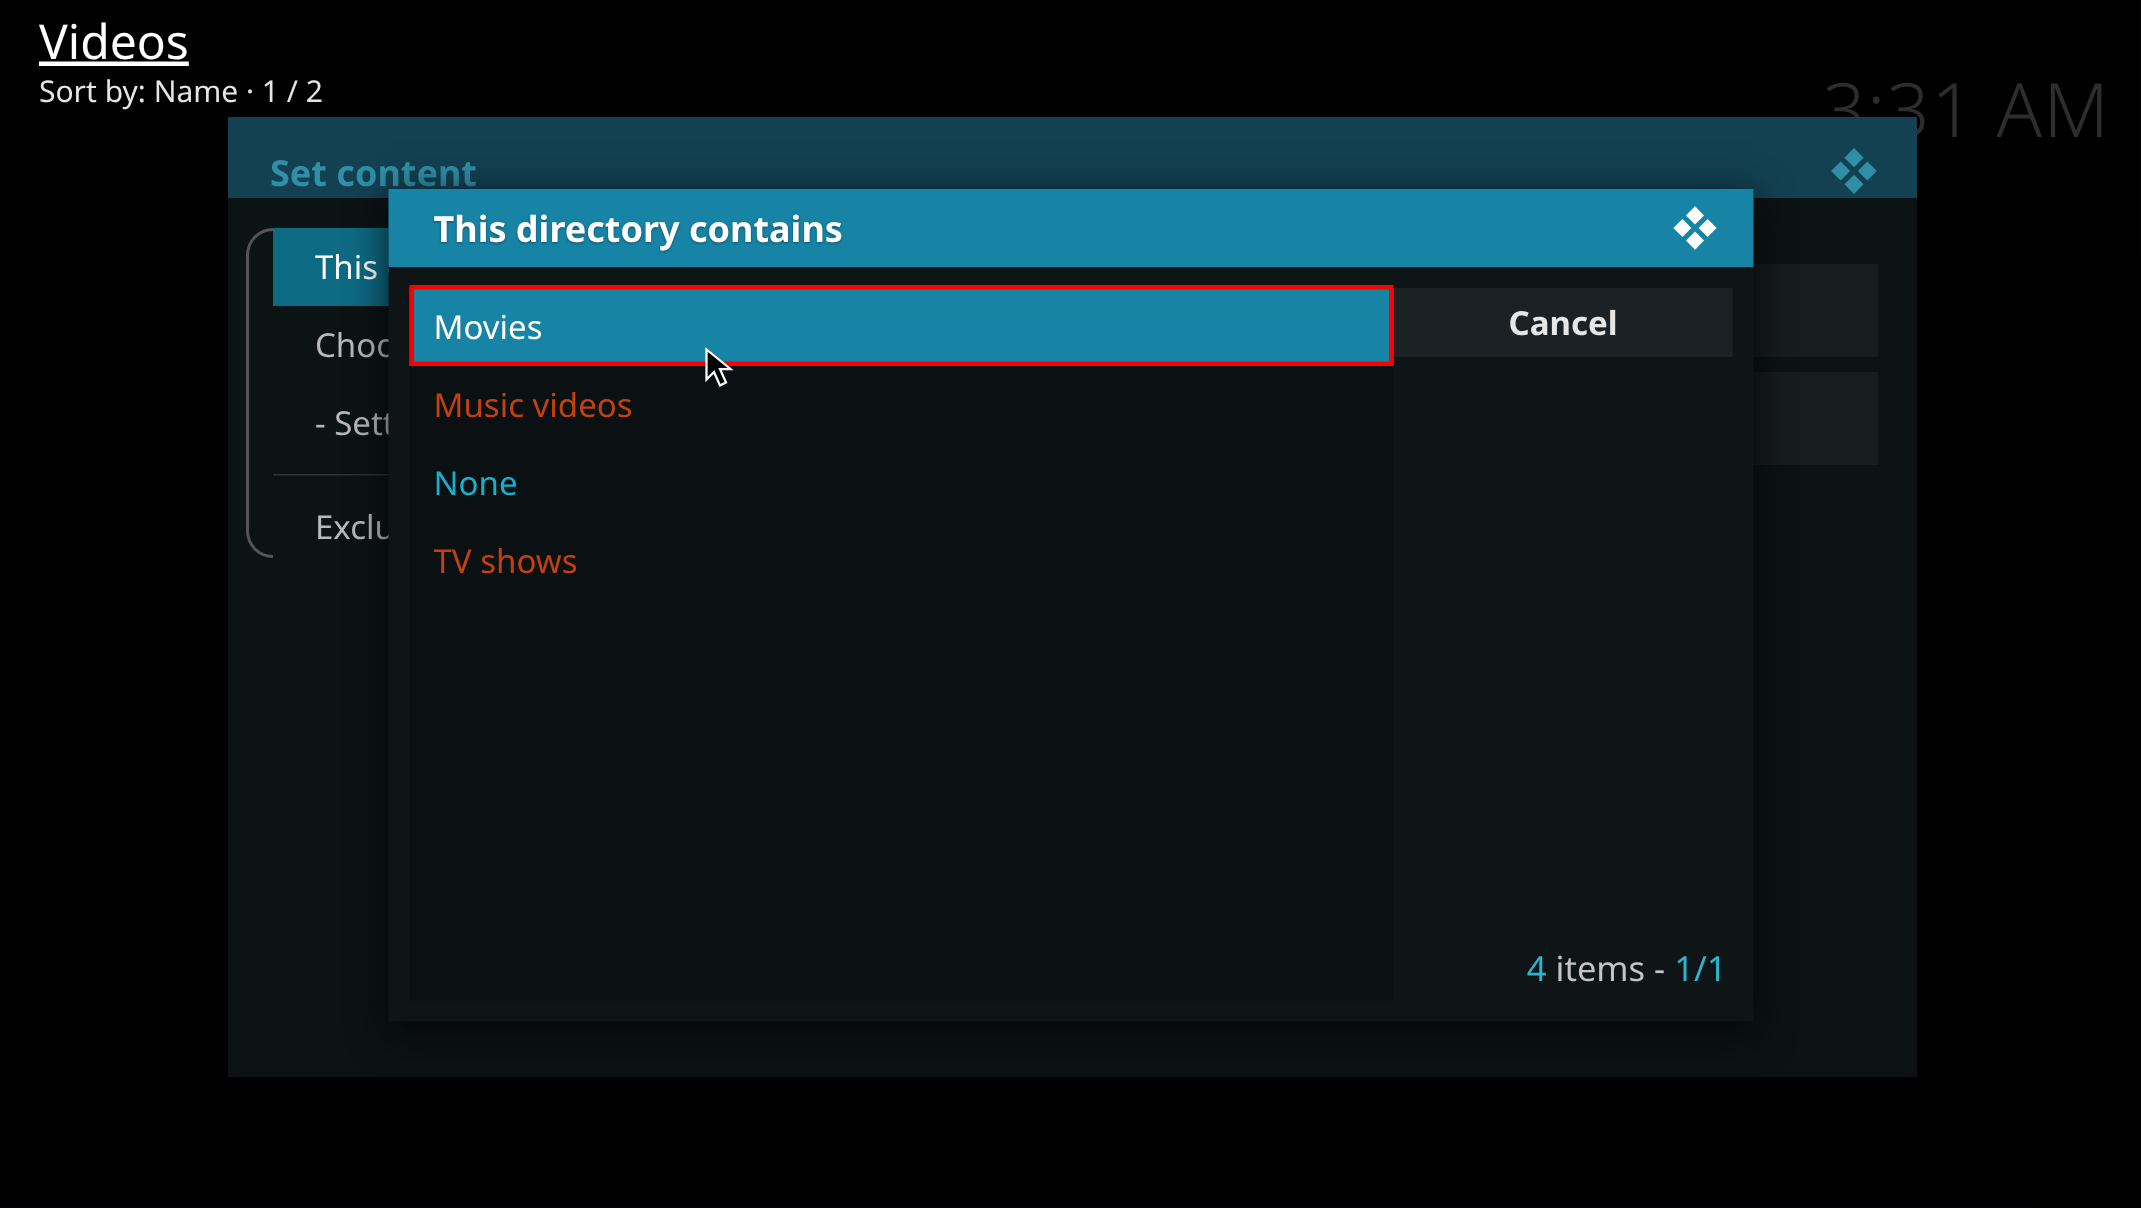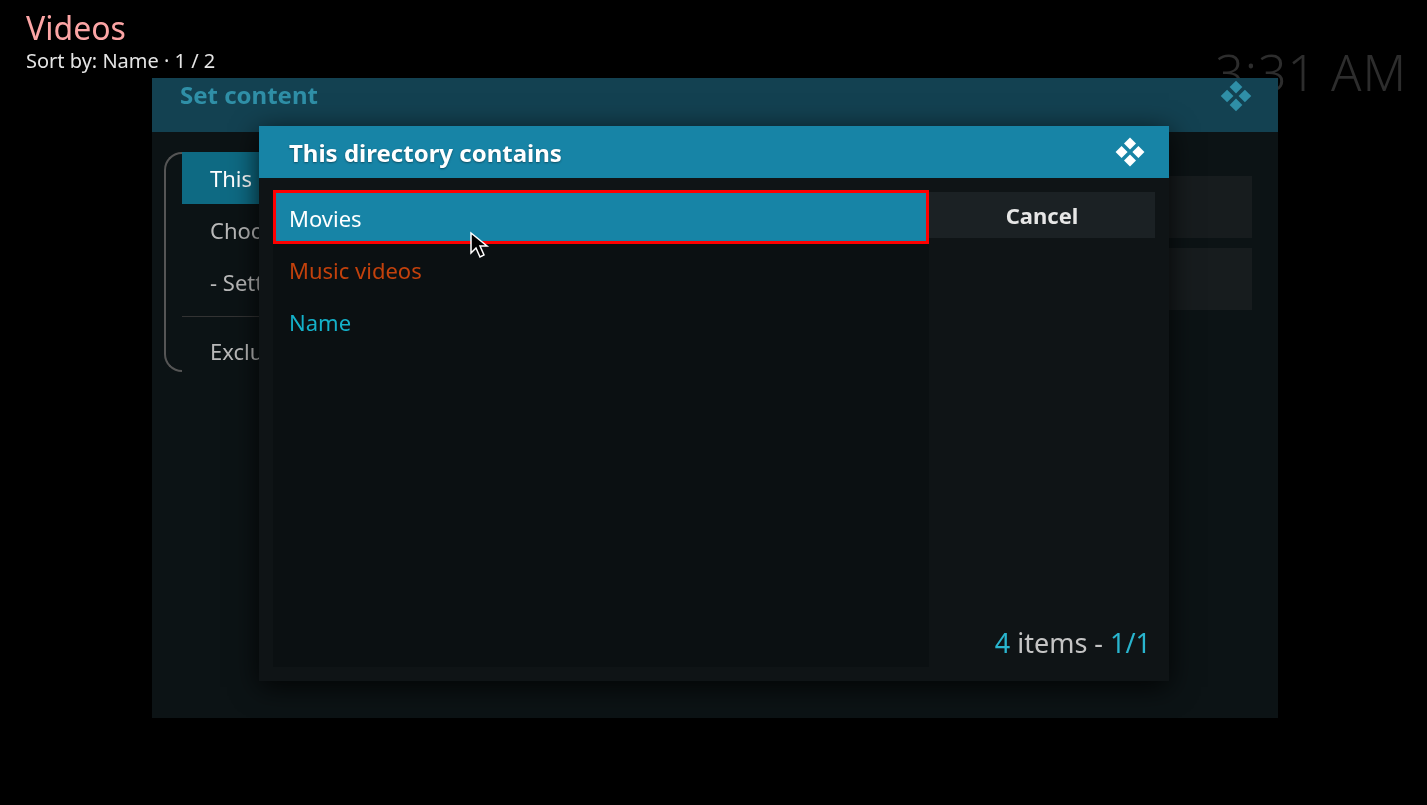--- a/index.html
+++ b/index.html
@@ -15,21 +15,22 @@
   
   .top-header {
     position: absolute;
     top: 6px;
     left: 26px;
     right: 20px;
   }
   .top-title {
     font-size: 32px;
     font-weight: 400;
-    color: #fca5a5;
+    color: #ffffff;
+    text-decoration: underline;
   }
   .top-sub {
     font-size: 20px;
     color: #e5e5e5;
     margin-top: -2px;
   }
   .top-time {
     position: absolute;
     top: 0;
     right: 0;
@@ -46,21 +47,21 @@
     left: 152px;
     top: 78px;
     width: 1126px;
     height: 640px;
     background: #0c1315;
   }
   .dlg-outer-header {
     height: 54px;
     background: #134151;
     display: flex;
-    align-items: flex-start;
+    align-items: flex-end;
     justify-content: space-between;
     padding: 0 24px 0 28px;
   }
   .dlg-outer-title {
     font-size: 24px;
     font-weight: 700;
     color: #2f8fa7;
   }
   .kodi-icon {
     display: inline-block;
@@ -195,21 +196,21 @@
     background: #1b2124;
     display: flex;
     align-items: center;
     justify-content: center;
     font-size: 22px;
     font-weight: 700;
     color: #e6e6e6;
   }
   .footer-count {
     text-align: right;
-    font-size: 27px;
+    font-size: 23px;
     color: #c4c4c4;
     padding-right: 4px;
     padding-bottom: 6px;
   }
   .footer-count .hl { color: #29b5ce; }
 
   
   .cursor {
     position: absolute;
     left: 469px;
@@ -271,21 +272,22 @@
       </svg>
     </span>
   </div>
   <div class="dlg-inner-body">
     <div class="dlg-inner-list">
       <div style="position:relative;">
         <div class="opt selected">Movies</div>
         <div class="highlight-box"></div>
       </div>
       <div class="opt">Music videos</div>
-      <div class="opt current">Name</div>
+      <div class="opt current">None</div>
+      <div class="opt">TV shows</div>
     </div>
     <div class="dlg-inner-right">
       <div class="cancel-btn">Cancel</div>
       <div class="footer-count">
         <span class="hl">4</span><span> items - </span><span class="hl">1/1</span>
       </div>
     </div>
   </div>
 </div>
 

